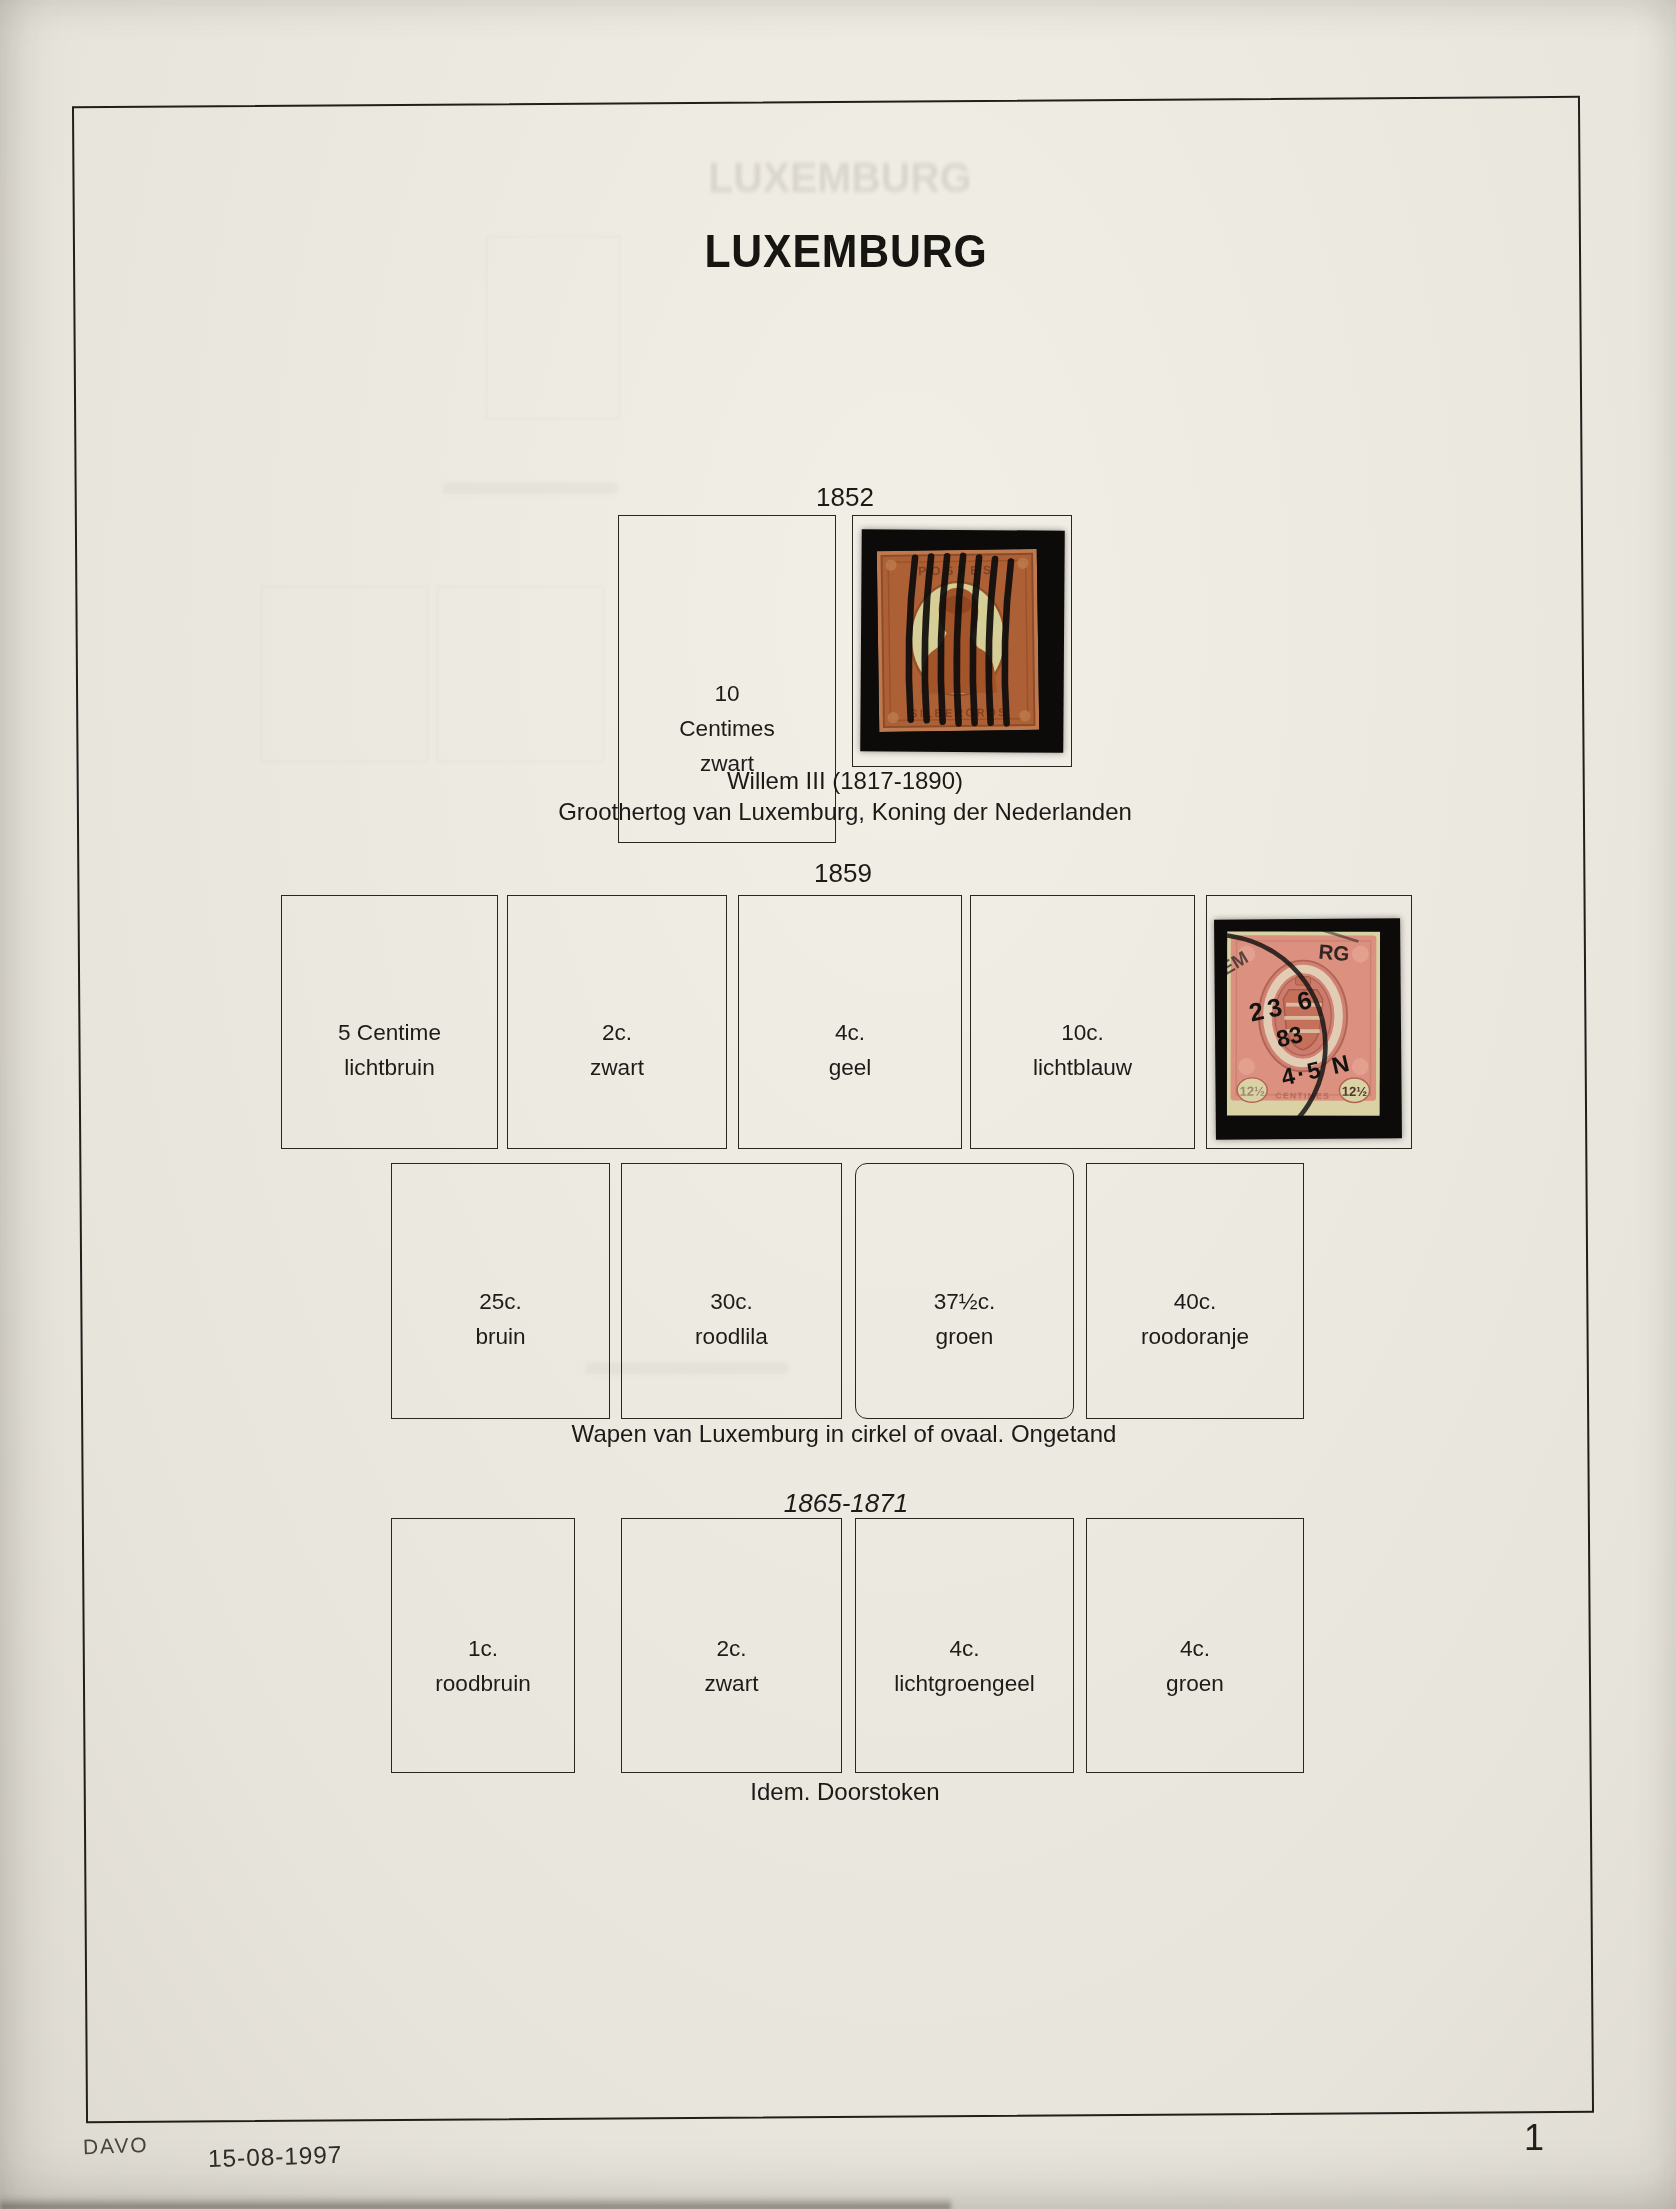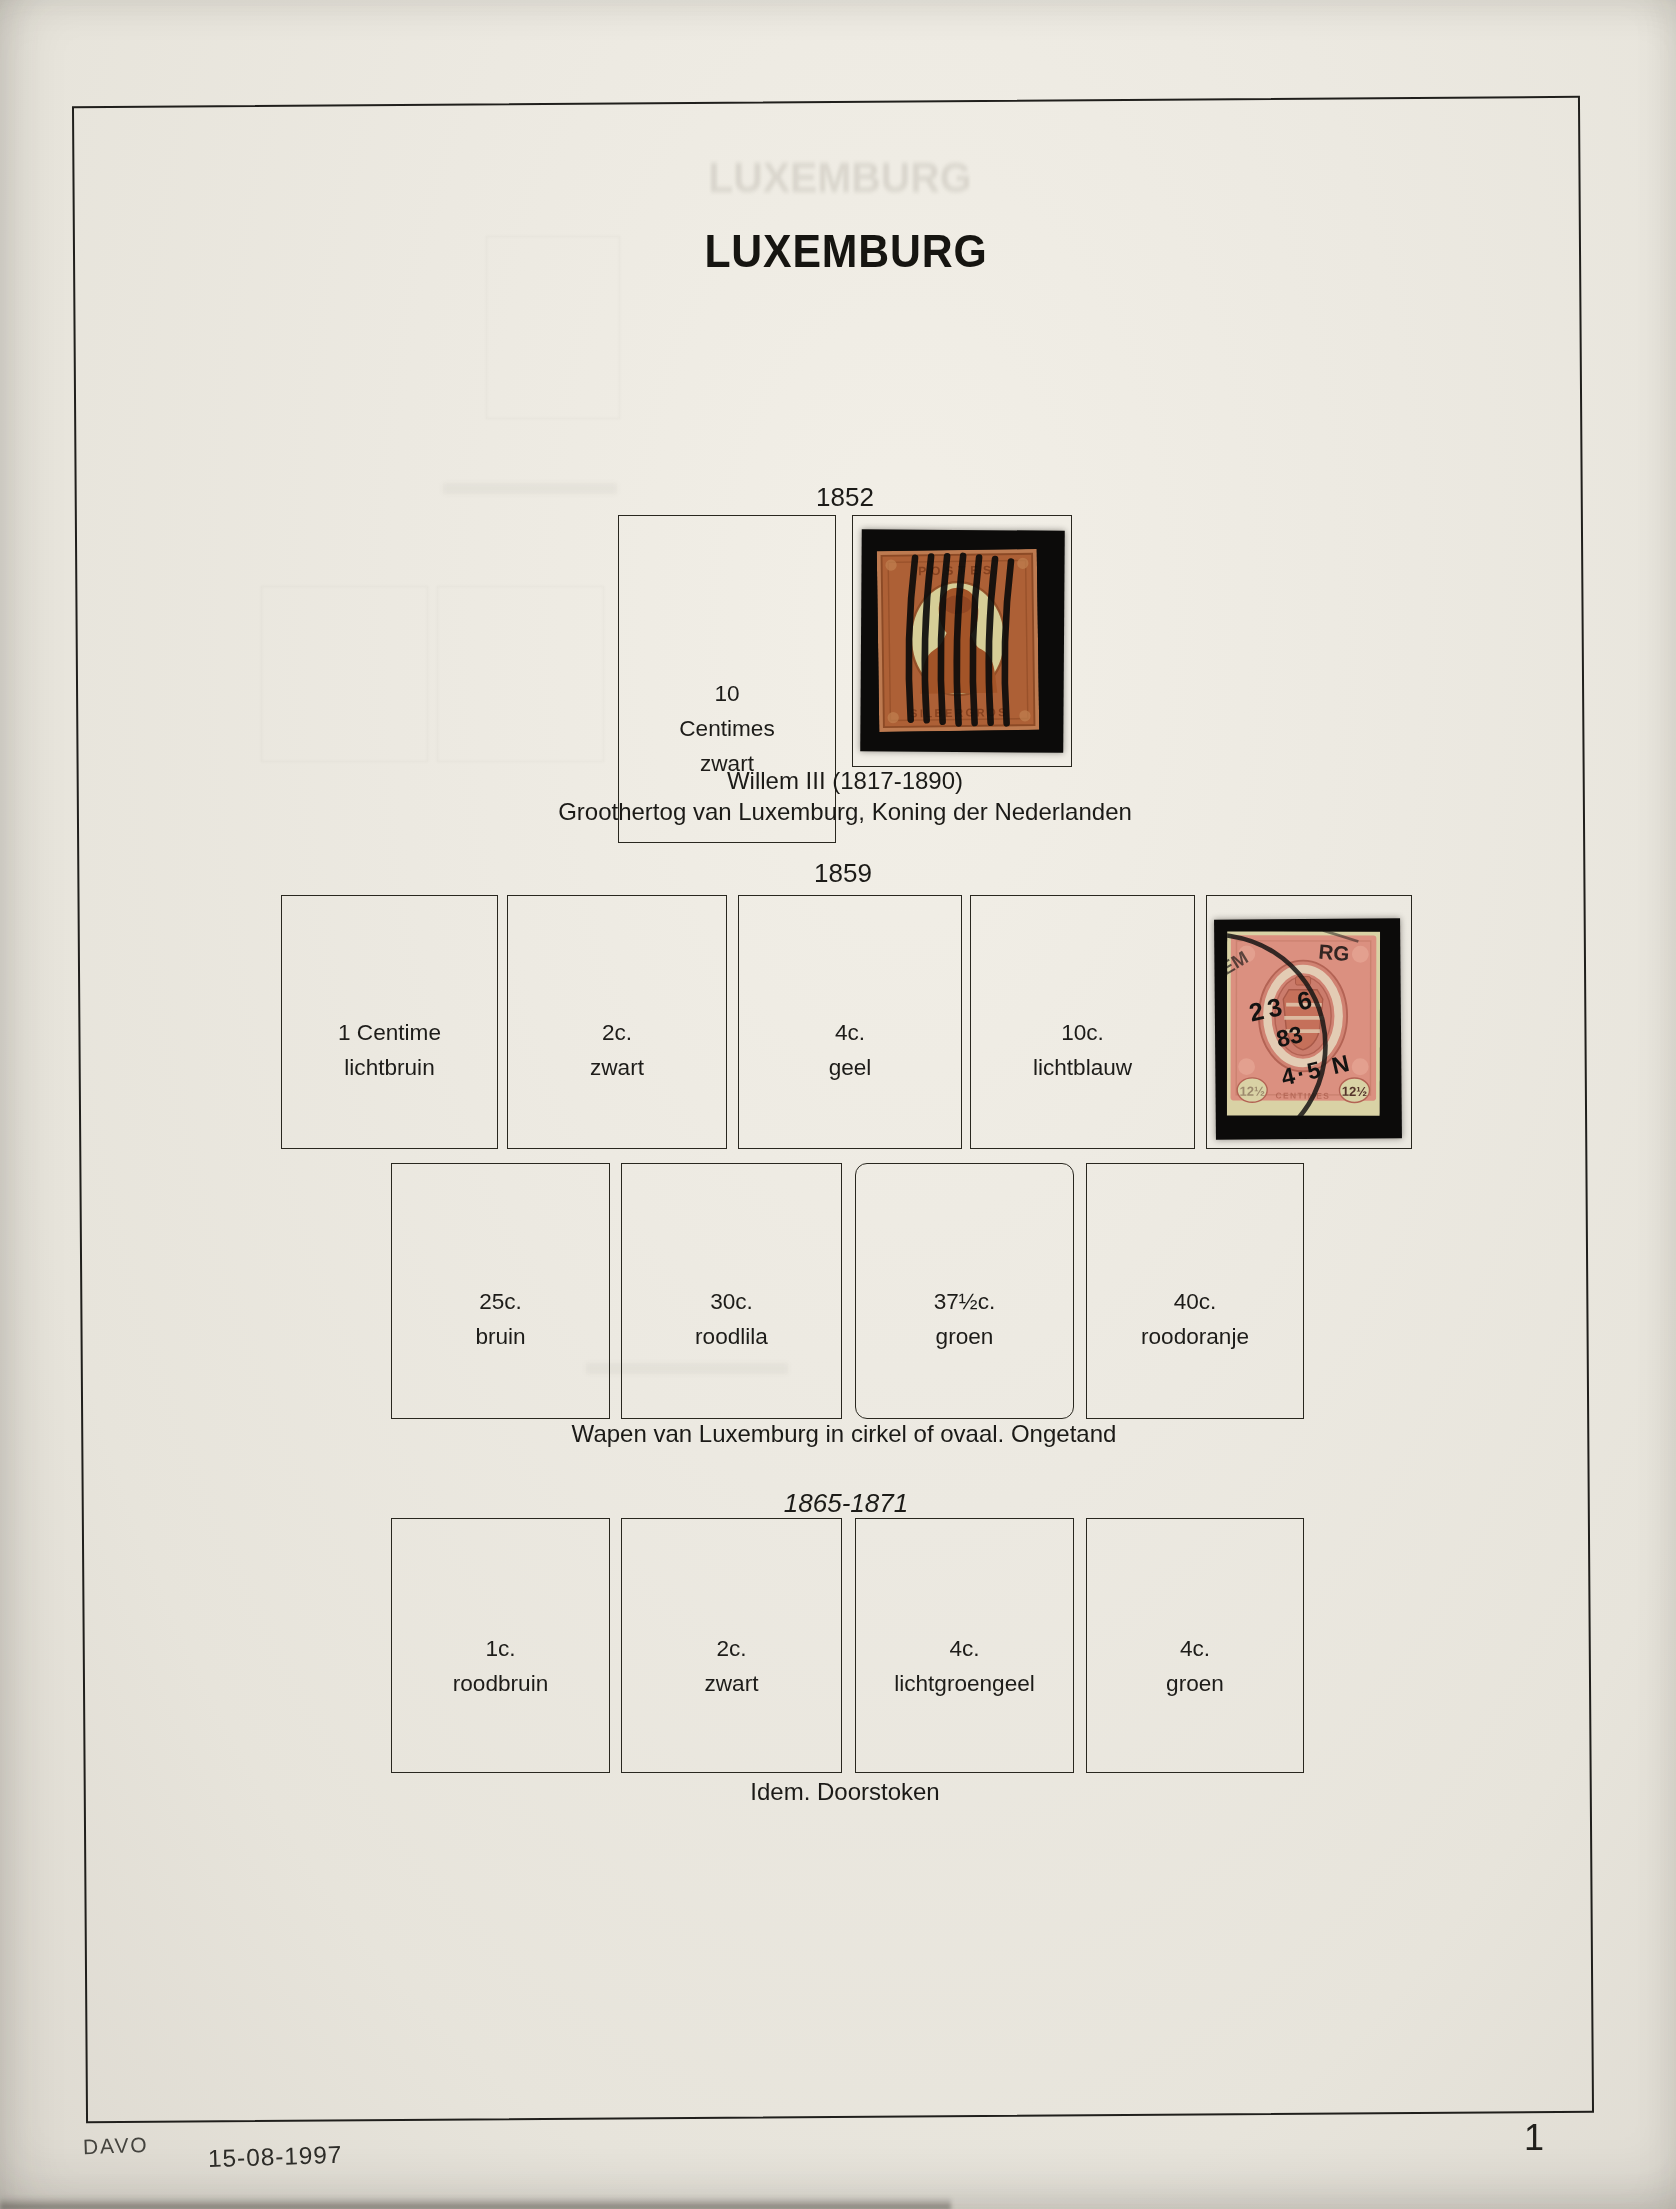--- a/index.html
+++ b/index.html
@@ -138,21 +138,21 @@
     </div>
 
     <div class="caption" style="left:845px;top:765px;">Willem III (1817-1890)
 Groothertog van Luxemburg, Koning der Nederlanden</div>
   </div>
 
   <div>
     <div class="year-label" style="left:843px;top:858px;">1859</div>
 
     <div class="cell" style="left:281px;top:895px;width:217px;height:254px;">
-      <div class="cell-label">1 Centime
+      <div class="cell-label">5 Centime
 lichtbruin</div>
     </div>
     <div class="cell" style="left:507px;top:895px;width:220px;height:254px;">
       <div class="cell-label">2c.
 zwart</div>
     </div>
     <div class="cell" style="left:738px;top:895px;width:224px;height:254px;">
       <div class="cell-label">4c.
 geel</div>
     </div>
@@ -211,21 +211,21 @@
       <div class="cell-label">40c.
 roodoranje</div>
     </div>
 
     <div class="caption" style="left:844px;top:1418px;">Wapen van Luxemburg in cirkel of ovaal. Ongetand</div>
   </div>
 
   <div>
     <div class="year-label" style="left:846px;top:1488px;font-style:italic;">1865-1871</div>
 
-    <div class="cell" style="left:391px;top:1518px;width:219px;height:255px;text-decoration:underline;">
+    <div class="cell" style="left:391px;top:1518px;width:184px;height:255px;text-decoration:underline;">
       <div class="cell-label" style="top:58%;">1c.
 roodbruin</div>
     </div>
     <div class="cell" style="left:621px;top:1518px;width:221px;height:255px;">
       <div class="cell-label" style="top:58%;">2c.
 zwart</div>
     </div>
     <div class="cell" style="left:855px;top:1518px;width:219px;height:255px;">
       <div class="cell-label" style="top:58%;">4c.
 lichtgroengeel</div>

